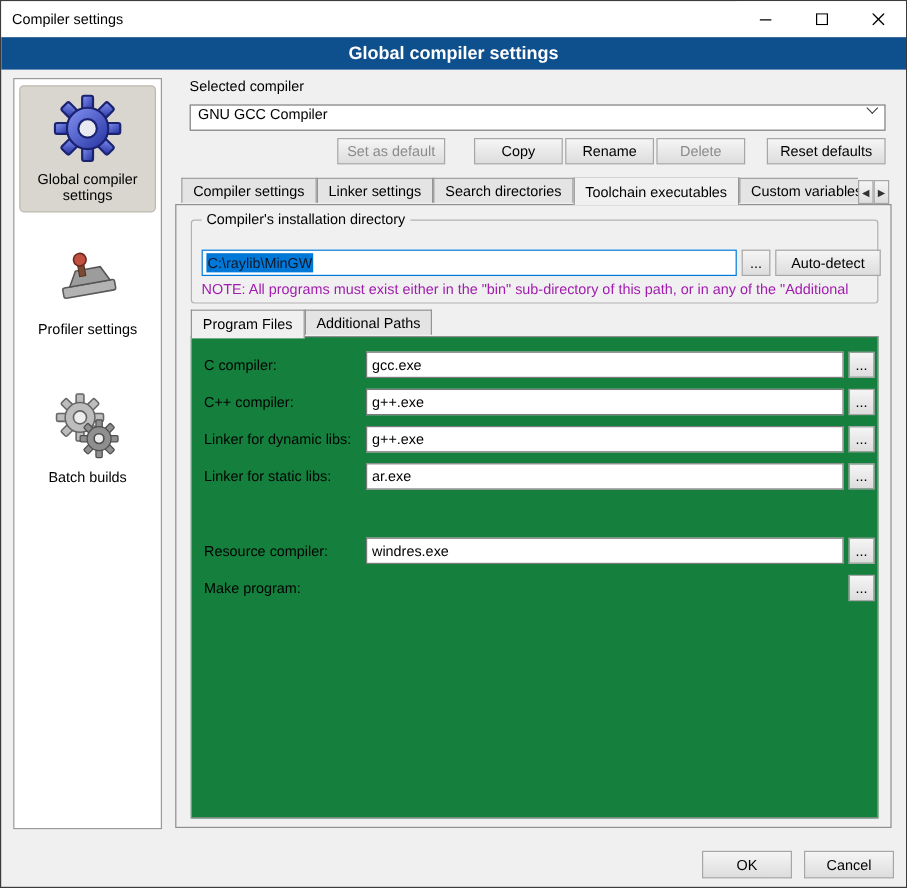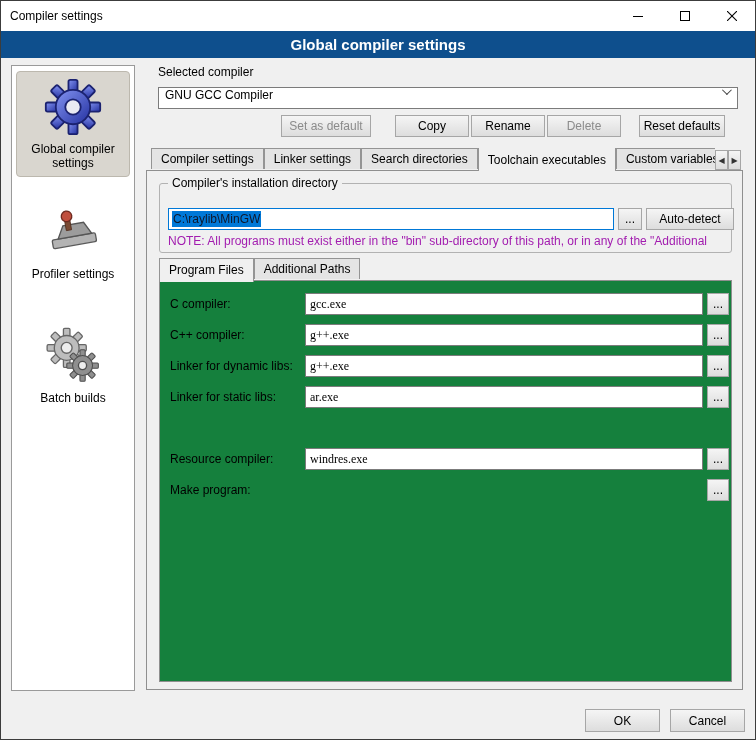--- a/index.html
+++ b/index.html
@@ -33,21 +33,21 @@
   .combo.gray{background:linear-gradient(#f4f4f4,#e4e4e4)}
   .sel-combo{left:12px;top:29px;width:580px}
 
   .btn{background:linear-gradient(#f5f5f5,#dddddd);border:1px solid #a6a6a6;display:flex;align-items:center;justify-content:center;font-size:12px;cursor:default}
   .btn.disabled{color:#8b8b8b}
   .row-btn{position:absolute;top:57px;height:22px}
   .b-setdef{left:135px;width:90px}
   .b-copy{left:249px;width:74px}
   .b-rename{left:325px;width:74px}
   .b-delete{left:401px;width:74px}
-  .b-reset{left:493px;width:86px}
+  .b-reset{left:493px;width:99px}
 
   
   .tabstrip{position:absolute;left:5px;top:90px;width:564px;height:23px;display:flex;align-items:flex-end;overflow:hidden}
   .tab{background:#e4e4e4;border:1px solid #949494;border-bottom:none;height:21px;margin-bottom:2px;padding:0 9px;display:flex;align-items:center;white-space:nowrap}
   .tab.active{background:#f0f0f0;height:24px;margin-bottom:0;position:relative;z-index:3}
   .tab-arrows{position:absolute;left:569px;top:92px;display:flex}
   .tab-arrow{width:13px;height:20px;border:1px solid #a6a6a6;background:linear-gradient(#f5f5f5,#ddd);display:flex;align-items:center;justify-content:center;font-size:8px;color:#333}
 
   .panel{position:absolute;left:0;top:112px;width:597px;height:520px;background:#f0f0f0;border:1px solid #8f8f8f}
 
@@ -59,21 +59,21 @@
   .gb-browse{position:absolute;left:458px;top:24px;width:24px;height:22px}
   .gb-auto{position:absolute;left:486px;top:24px;width:88px;height:22px}
   .note{position:absolute;left:8px;top:50px;width:560px;color:#a21caf;white-space:nowrap;overflow:hidden}
 
   
   .innerstrip{position:absolute;left:12px;top:87px;height:23px;display:flex;align-items:center}
   .innerpanel{position:absolute;left:12px;top:109px;width:573px;height:402px;background:#15803d;border:1px solid #8f8f8f}
 
   .frow{position:absolute;left:0;width:571px;height:22px}
   .frow .flabel{position:absolute;left:10px;top:0;line-height:22px}
-  .frow .finput{position:absolute;left:145px;top:0;width:398px;height:22px;background:#fff;border:1px solid #7b7b7b;font-family:Liberation Serif, serif;font-size:12px;padding-left:4px}
+  .frow .finput{position:absolute;left:145px;top:0;width:398px;height:22px;background:#fff;border:1px solid #7b7b7b;font-family:Liberation Sans, sans-serif;font-size:12px;padding-left:4px}
   .frow .fbrowse{position:absolute;left:547px;top:0;width:22px;height:22px}
   .frow .fcombo{left:145px;top:0;width:424px}
 
   
   .foot-btn{position:absolute;top:708px;height:23px}
   .b-ok{left:584px;width:75px}
   .b-cancel{left:669px;width:75px}
 </style>
 </head>
 <body>

